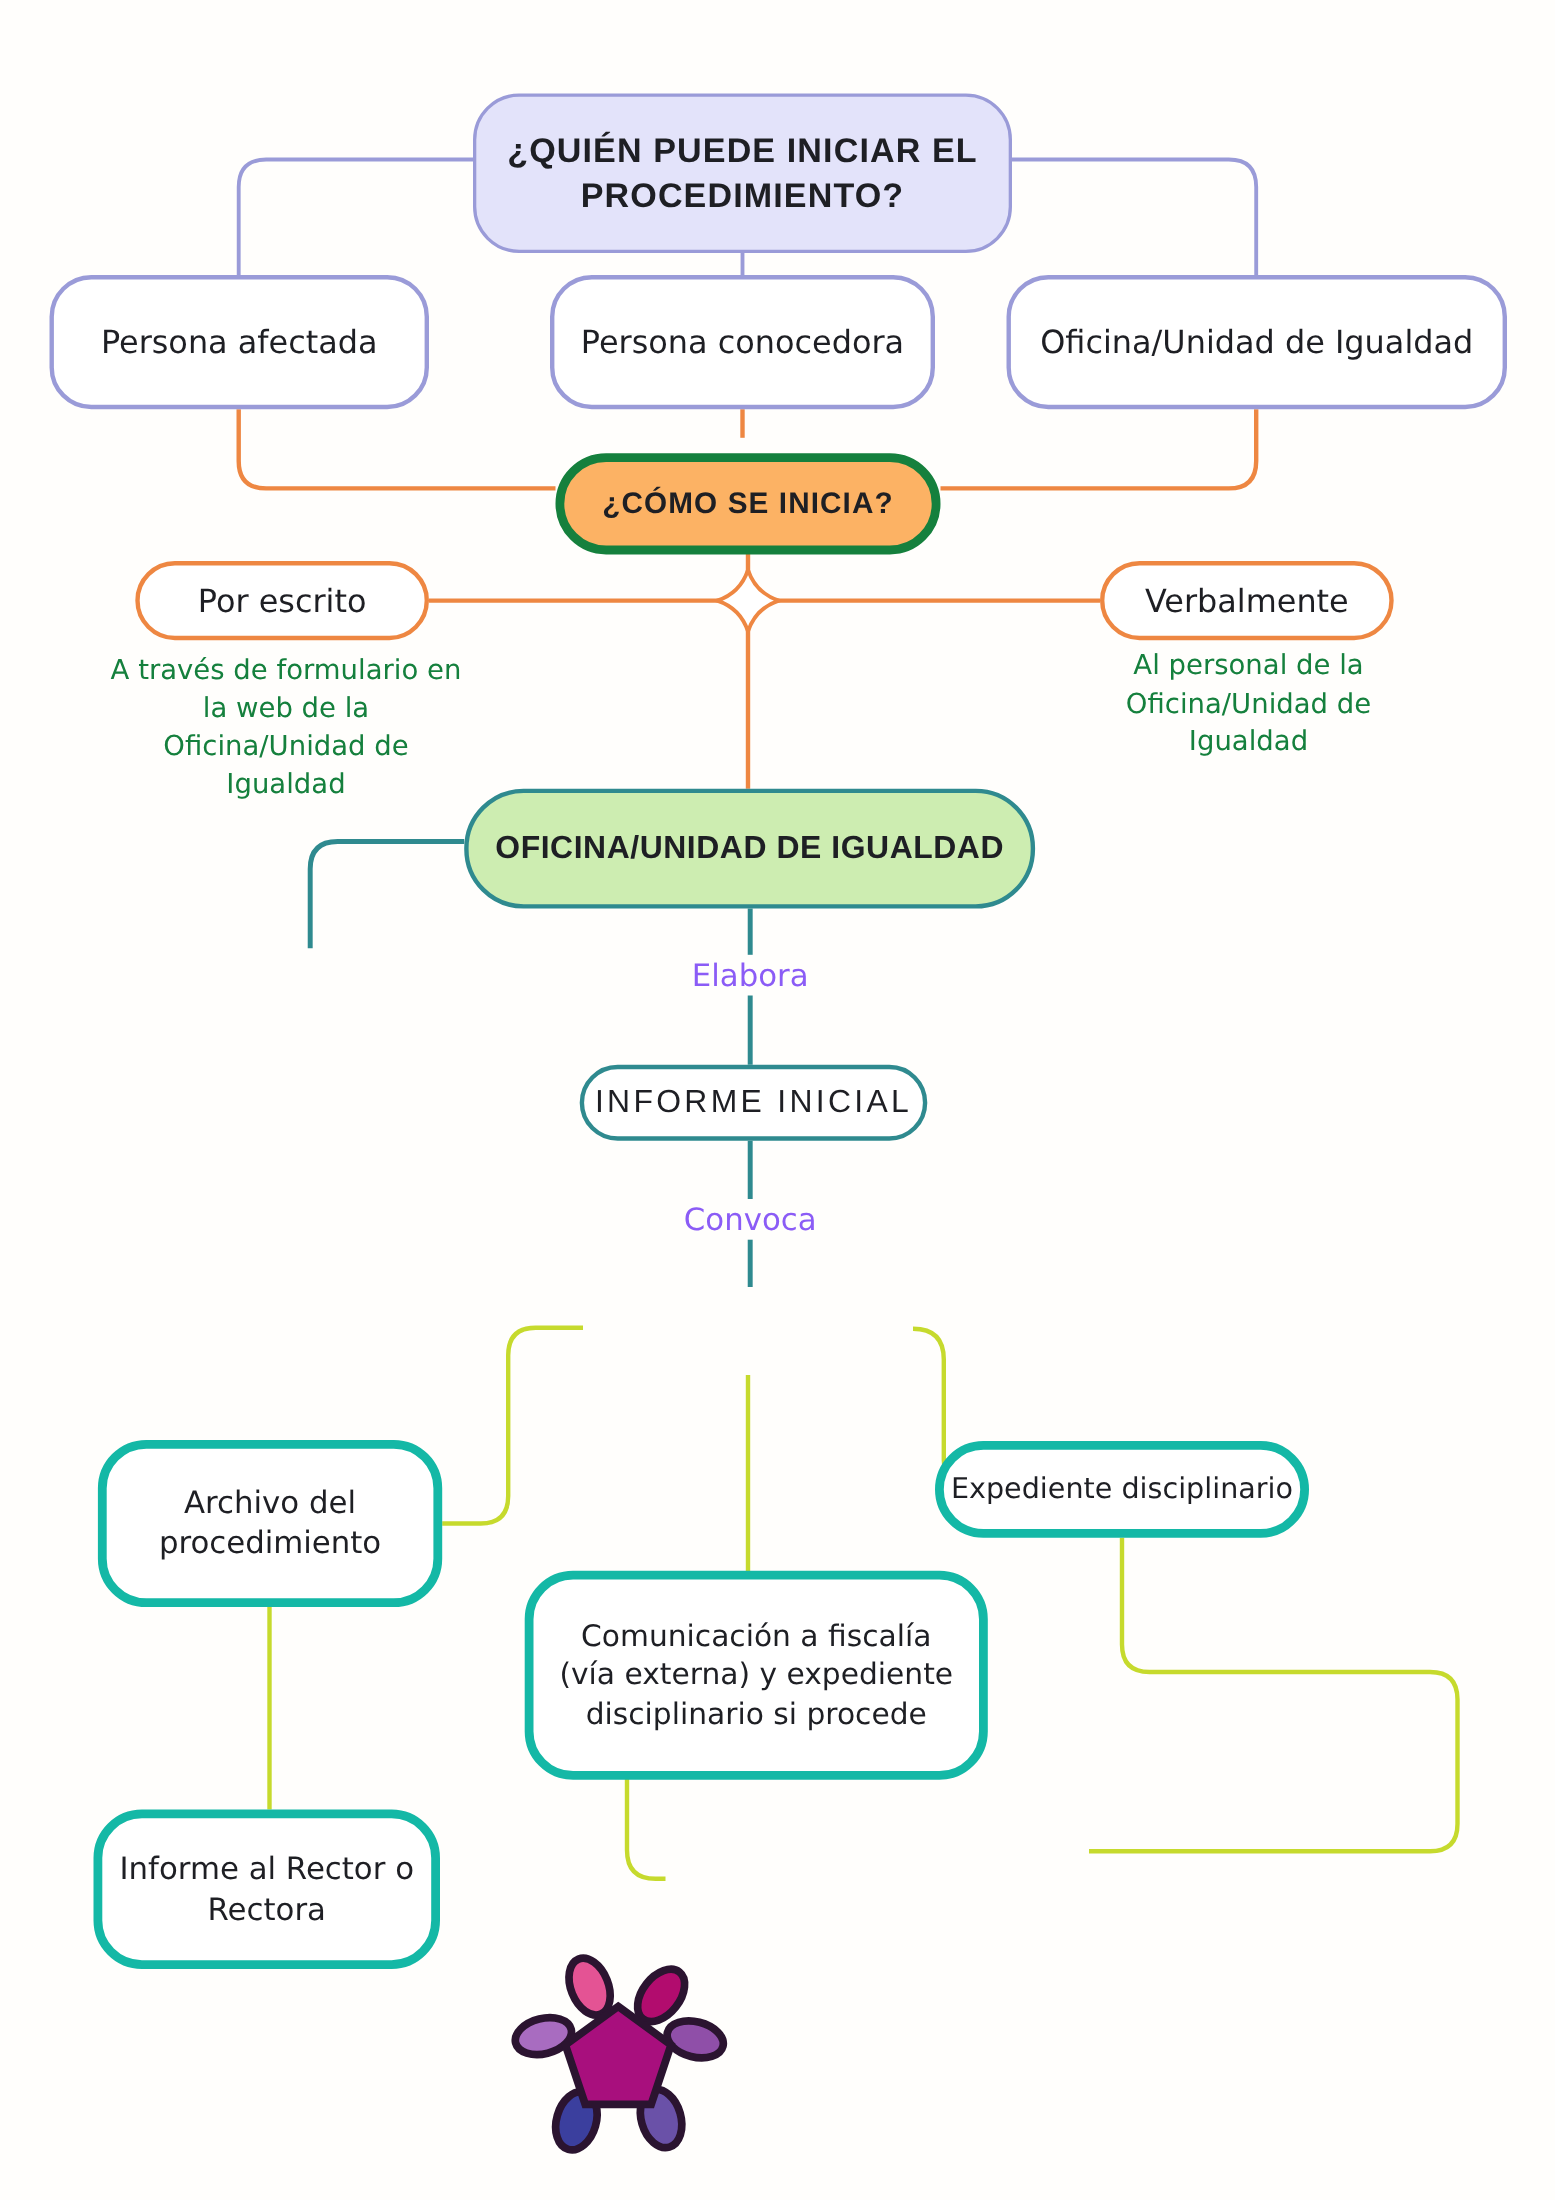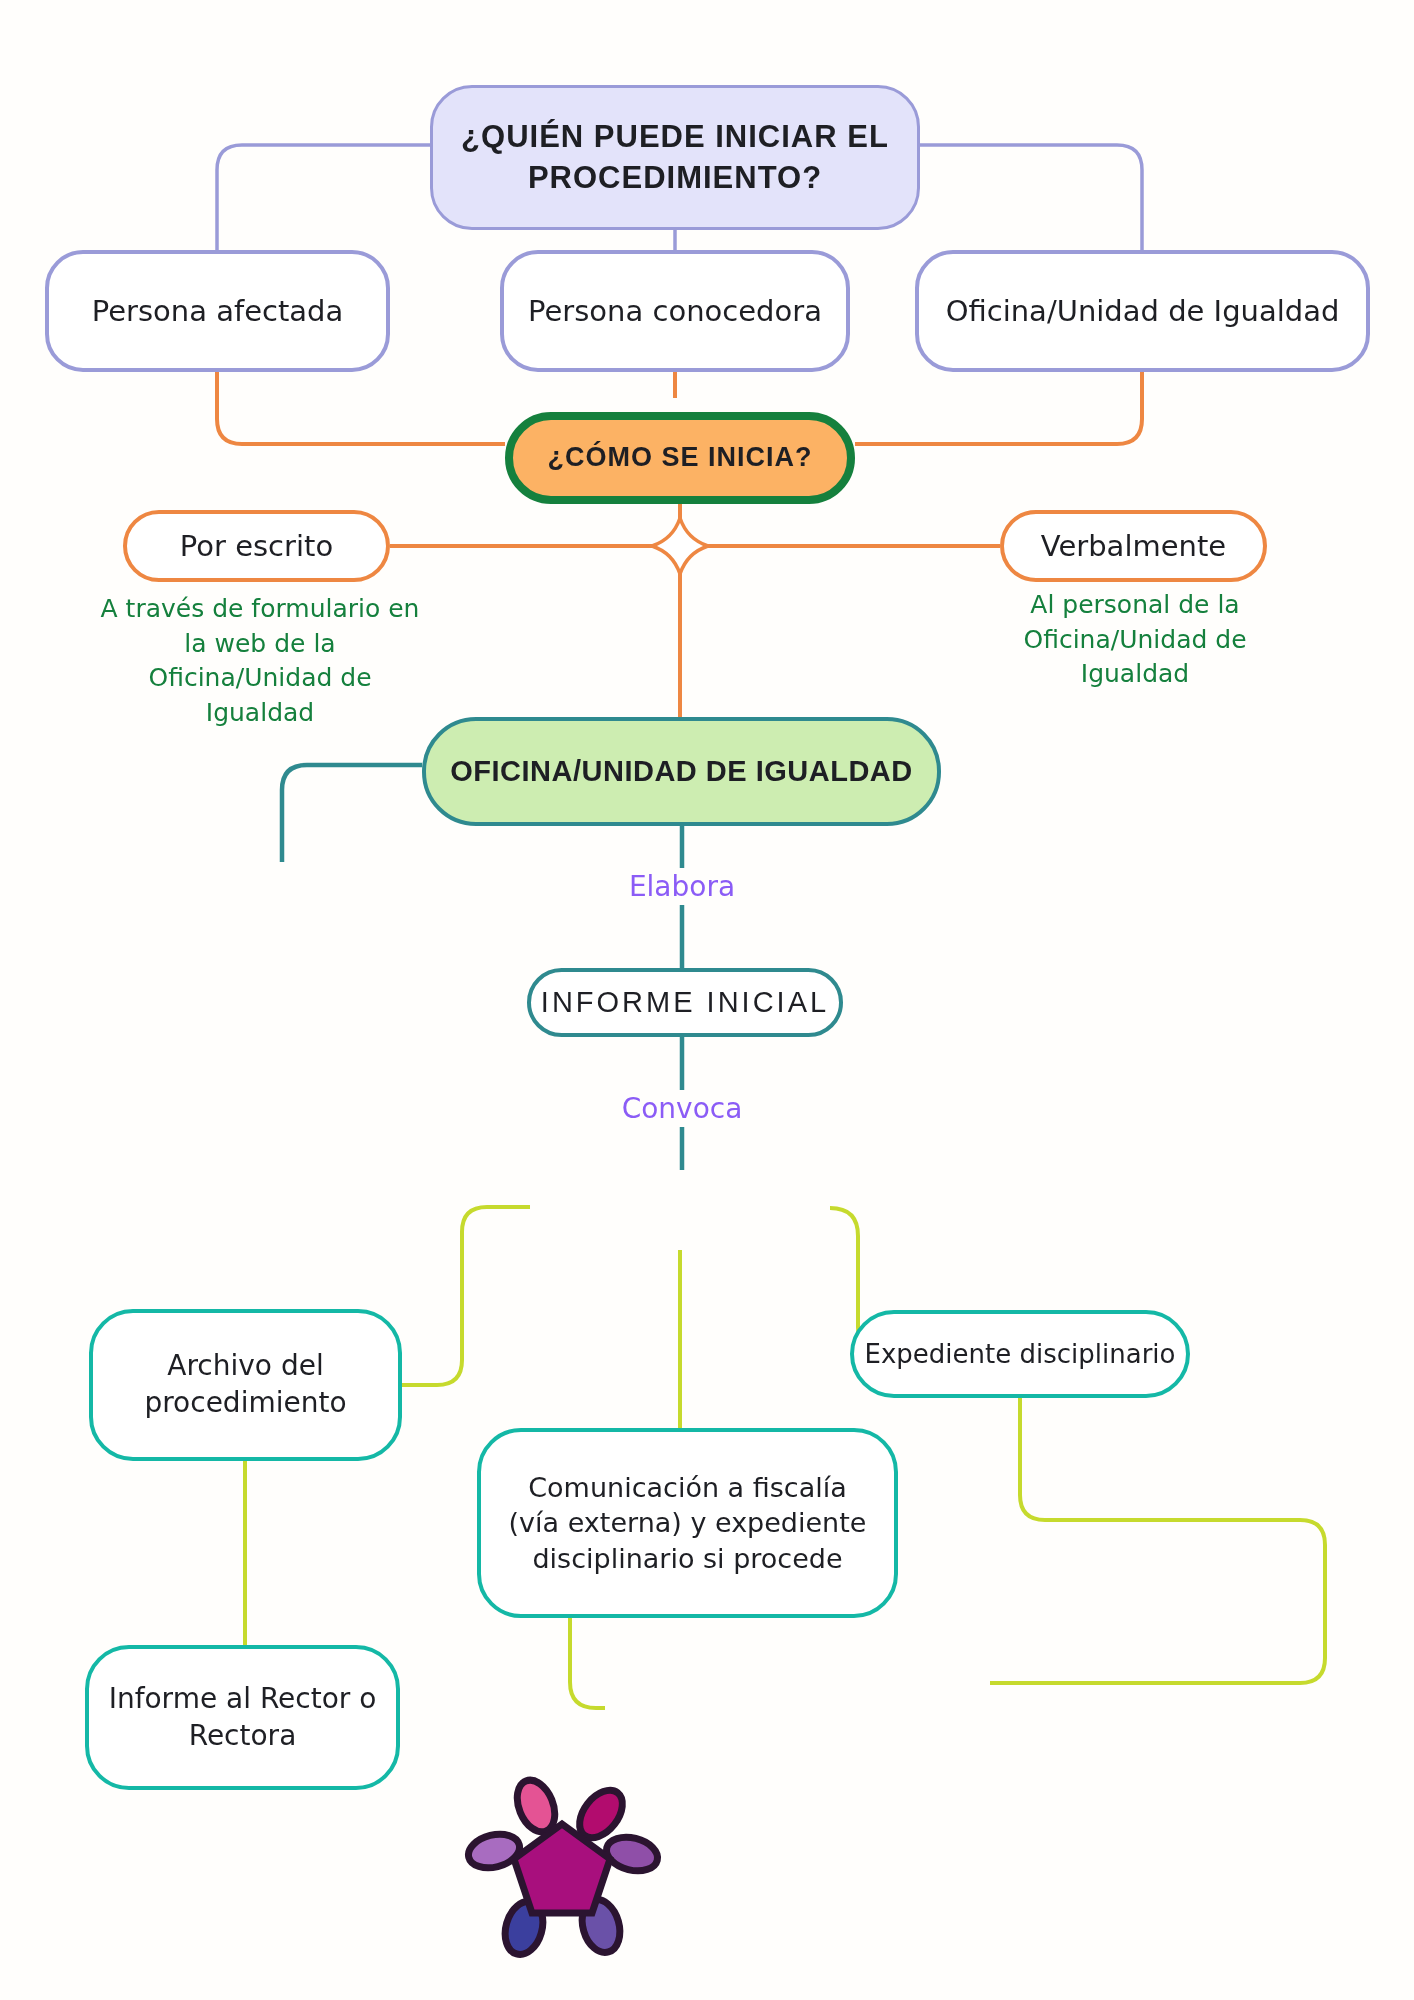--- a/index.html
+++ b/index.html
@@ -35,21 +35,21 @@
            font-size:28px;}
   .flowlabel{position:absolute;background:#fffefc;padding:2px 12px;font-size:28px;color:#8b5cf6;
              transform:translateX(-50%);}
   .elabora{left:682px;top:868px;}
   .convoca{left:682px;top:1090px;}
   .informeini{left:527px;top:968px;width:316px;height:69px;border:4px solid #2f8a8f;border-radius:35px;
               font-size:29px;letter-spacing:3px;}
   
   .comision{left:530px;top:1170px;width:300px;height:80px;border:4px solid #c6da2d;background:#f1faa8;
             border-radius:40px;font-size:29px;font-weight:600;letter-spacing:1.5px;}
-  .yg{border:4px solid #14b8a6;border-radius:44px;}
+  .yg{border:8px solid #14b8a6;border-radius:44px;}
   .archivo{left:89px;top:1309px;width:313px;height:152px;font-size:28px;}
   .comunica{left:477px;top:1428px;width:421px;height:190px;font-size:27px;}
   .expediente{left:850px;top:1310px;width:340px;height:88px;font-size:26px;}
   .rector{left:85px;top:1645px;width:315px;height:145px;font-size:28px;}
   .inspeccion{left:605px;top:1650px;width:385px;height:118px;font-size:26px;}
   
   .logo-text{position:absolute;left:665px;top:1834px;width:260px;font-family:"Liberation Sans",sans-serif;}
   .logo-l1{font-size:20px;letter-spacing:2px;color:#4c4c52;}
   .logo-l2{font-size:29px;font-weight:bold;letter-spacing:7px;color:#c03b7c;margin-top:2px;}
   .logo-rule{width:232px;height:1.5px;background:#6a6a70;margin:7px 0 5px 0;}

